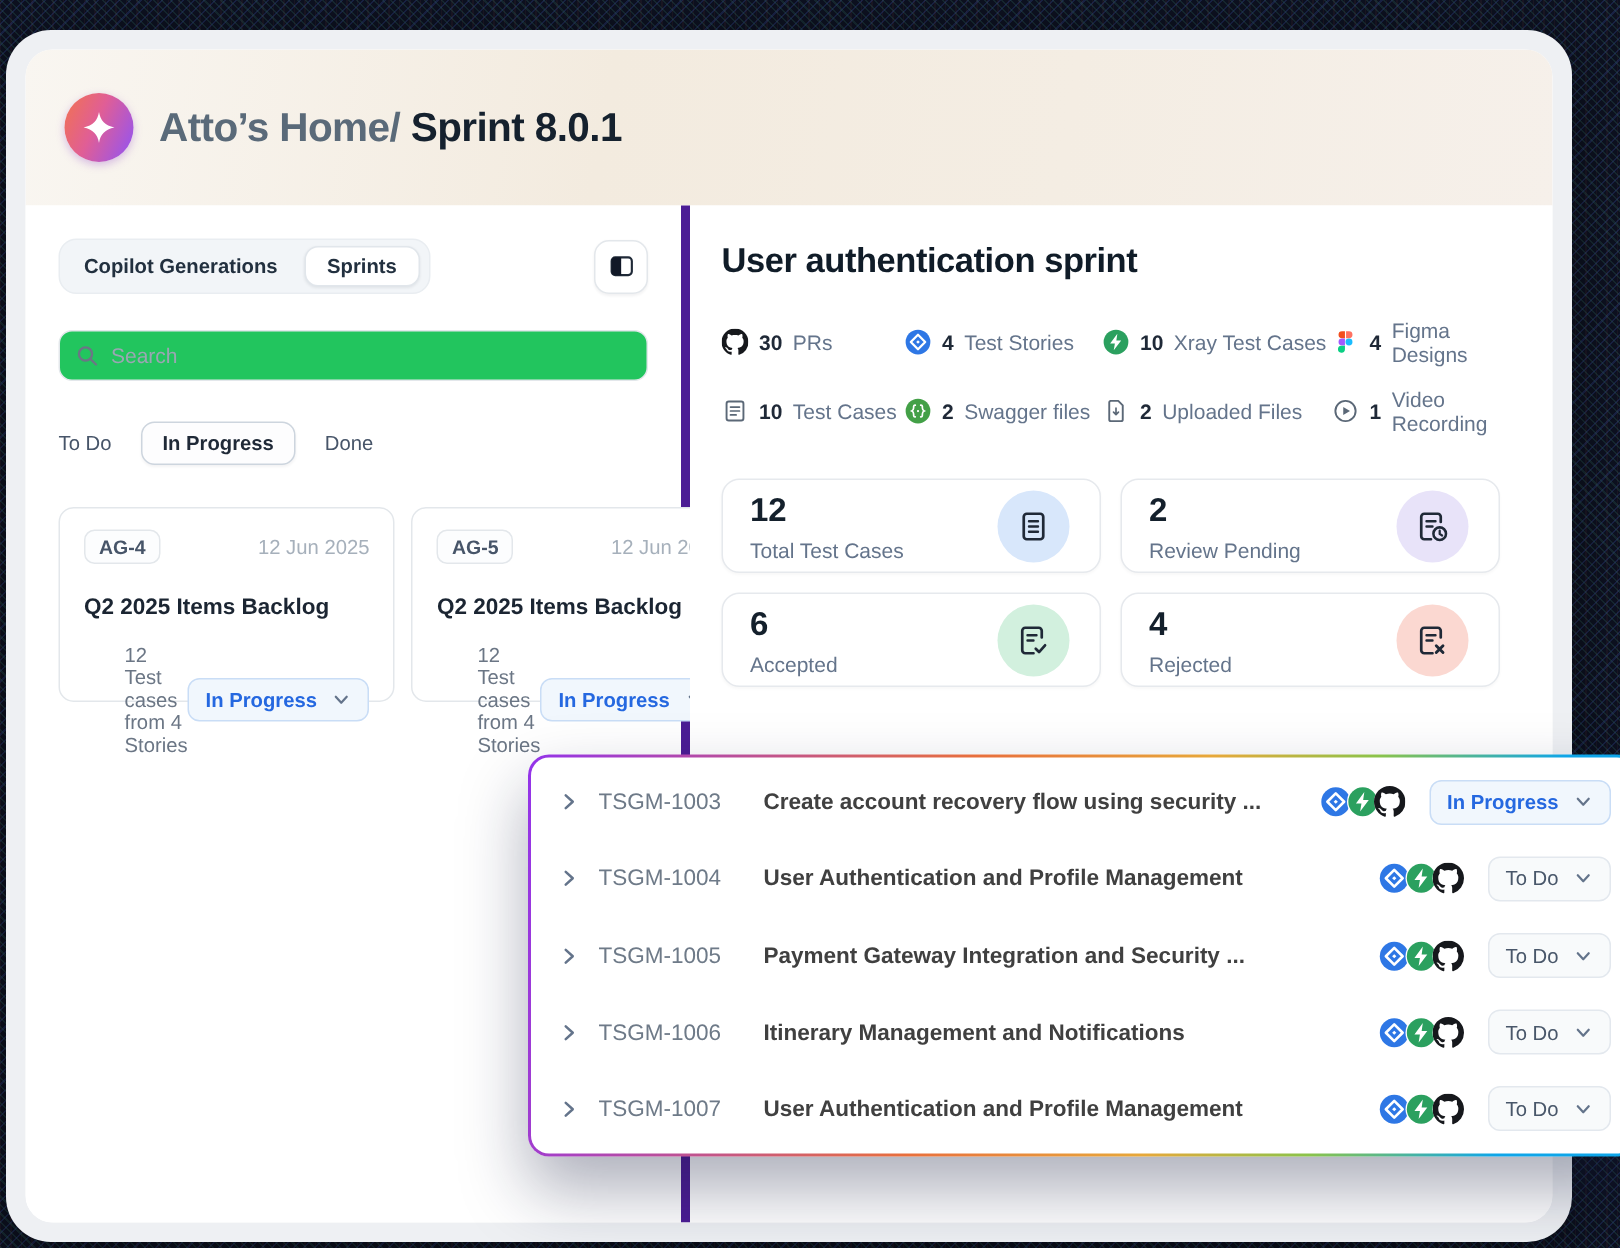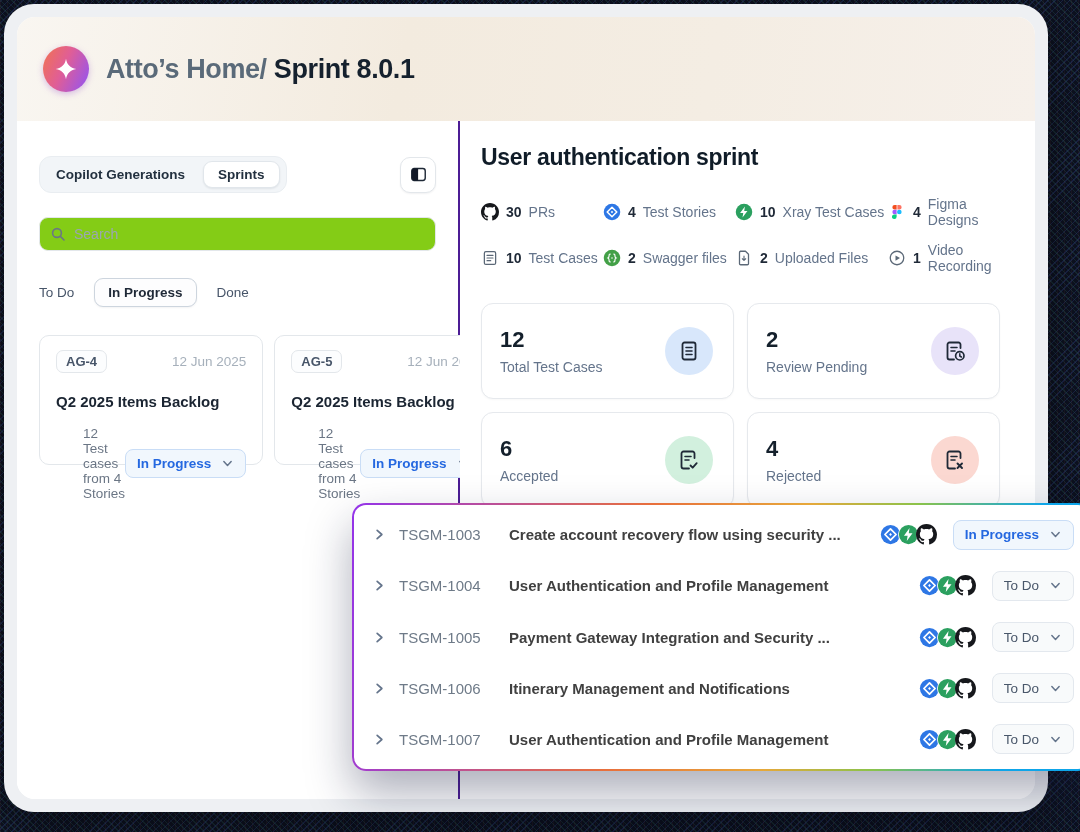--- a/index.html
+++ b/index.html
@@ -9,21 +9,21 @@
     background-color:#0d1120;
     background-image:
       repeating-linear-gradient(45deg, rgba(45,99,88,.28) 0 1px, transparent 1px 4px),
       repeating-linear-gradient(-45deg, rgba(52,72,150,.30) 0 1px, transparent 1px 5px),
       repeating-linear-gradient(90deg, rgba(120,60,60,.12) 0 1px, transparent 1px 7px);
     position:relative;
   }
 
   
   .window {
-    position:absolute; left:4px; top:4px; width:1044px; height:808px;
+    position:absolute; left:4px; top:20px; width:1044px; height:808px;
     background:#eef0f3; border-radius:30px;
     box-shadow:0 10px 40px rgba(0,0,0,.45);
   }
   .inner {
     position:absolute; inset:13px; background:#ffffff; border-radius:18px;
     overflow:hidden; display:flex; flex-direction:column;
   }
 
   
   .app-header {
@@ -35,37 +35,37 @@
     background:linear-gradient(115deg,#f2734f 0%,#e05e96 45%,#9d55e6 90%);
     display:flex; align-items:center; justify-content:center;
     box-shadow:0 2px 6px rgba(150,80,200,.35);
   }
   .brand { margin-left:17px; font-size:27px; letter-spacing:-.4px; }
   .brand .muted { color:#5a6a79; font-weight:700; }
   .brand .strong { color:#15212e; font-weight:700; }
 
   
   .content { flex:1; display:flex; min-height:0; }
-  .sidebar { width:443px; flex:0 0 443px; border-right:2px solid #4c1d95; padding:35px 22px 0 22px; background:#fff; }
+  .sidebar { width:443px; flex:0 0 443px; border-right:6px solid #4c1d95; padding:22px 22px 0 22px; background:#fff; }
   .main { flex:1; padding:23px 20px 0 21px; background:#fff; }
 
   
   .side-top { display:flex; justify-content:space-between; align-items:center; }
   .tab-group {
     display:flex; align-items:center; gap:8px; background:#f2f5f8;
     border:1px solid #e9edf1; border-radius:12px; padding:4px 6px; height:37px;
   }
   .tab { font-size:13.5px; font-weight:700; color:#22303f; padding:5px 10px; border-radius:9px; cursor:pointer; white-space:nowrap; }
   .tab.active { background:#fff; border:1px solid #e1e6eb; box-shadow:0 1px 2px rgba(16,24,40,.08); padding:5px 14px; }
   .icon-btn {
     width:36px; height:36px; border:1px solid #e3e7eb; border-radius:10px; background:#fff;
     display:flex; align-items:center; justify-content:center; box-shadow:0 1px 2px rgba(16,24,40,.06); cursor:pointer;
   }
   .search {
-    margin-top:24px; height:34px; border:1px solid #e3e7eb; border-radius:9px; background:#84cc16;
+    margin-top:24px; height:34px; border:1px solid #e3e7eb; border-radius:9px; background:#22c55e;
     display:flex; align-items:center; padding:0 10px; gap:8px;
   }
   .search input {
     border:none; outline:none; flex:1; font-size:14px; color:#334155; background:transparent;
     font-family:"Liberation Sans","DejaVu Sans",sans-serif;
   }
   .search input::placeholder { color:#9aa6b2; }
   .filters { margin-top:27px; display:flex; align-items:center; gap:20px; }
   .filter { font-size:13.5px; color:#475569; font-weight:400; cursor:pointer; }
   .filter.active {
@@ -88,21 +88,21 @@
   .pill-gray { background:#f8fafb; border:1px solid #e3e8ee; color:#49576a; font-weight:400; }
 
   
   .main-title { font-size:23px; font-weight:700; color:#101c28; letter-spacing:-.3px; }
   .stats { margin-top:25px; display:grid; grid-template-columns:122px 132px 153px auto; row-gap:14px; }
   .stat { display:flex; align-items:center; gap:7px; font-size:14px; }
   .stat .cnt { font-weight:700; color:#1f2937; }
   .stat .lbl { color:#64748b; }
   .summary { margin-top:29px; display:grid; grid-template-columns:1fr 1fr; gap:13px; width:519px; }
   .sum-card {
-    border:1px solid #e6e9ed; border-radius:12px; background:#fff; height:96px;
+    border:1px solid #e6e9ed; border-radius:12px; background:#fff; height:63px;
     display:flex; align-items:center; justify-content:space-between; padding:0 20px 0 18px;
     box-shadow:0 1px 2px rgba(16,24,40,.03);
   }
   .sum-num { font-size:22px; font-weight:700; color:#14202c; }
   .sum-lbl { margin-top:6px; font-size:14px; color:#64748b; }
   .sum-ic { width:48px; height:48px; border-radius:50%; display:flex; align-items:center; justify-content:center; }
 
   
   .overlay {
     position:absolute; left:352px; top:503px; width:740px; height:268px;

